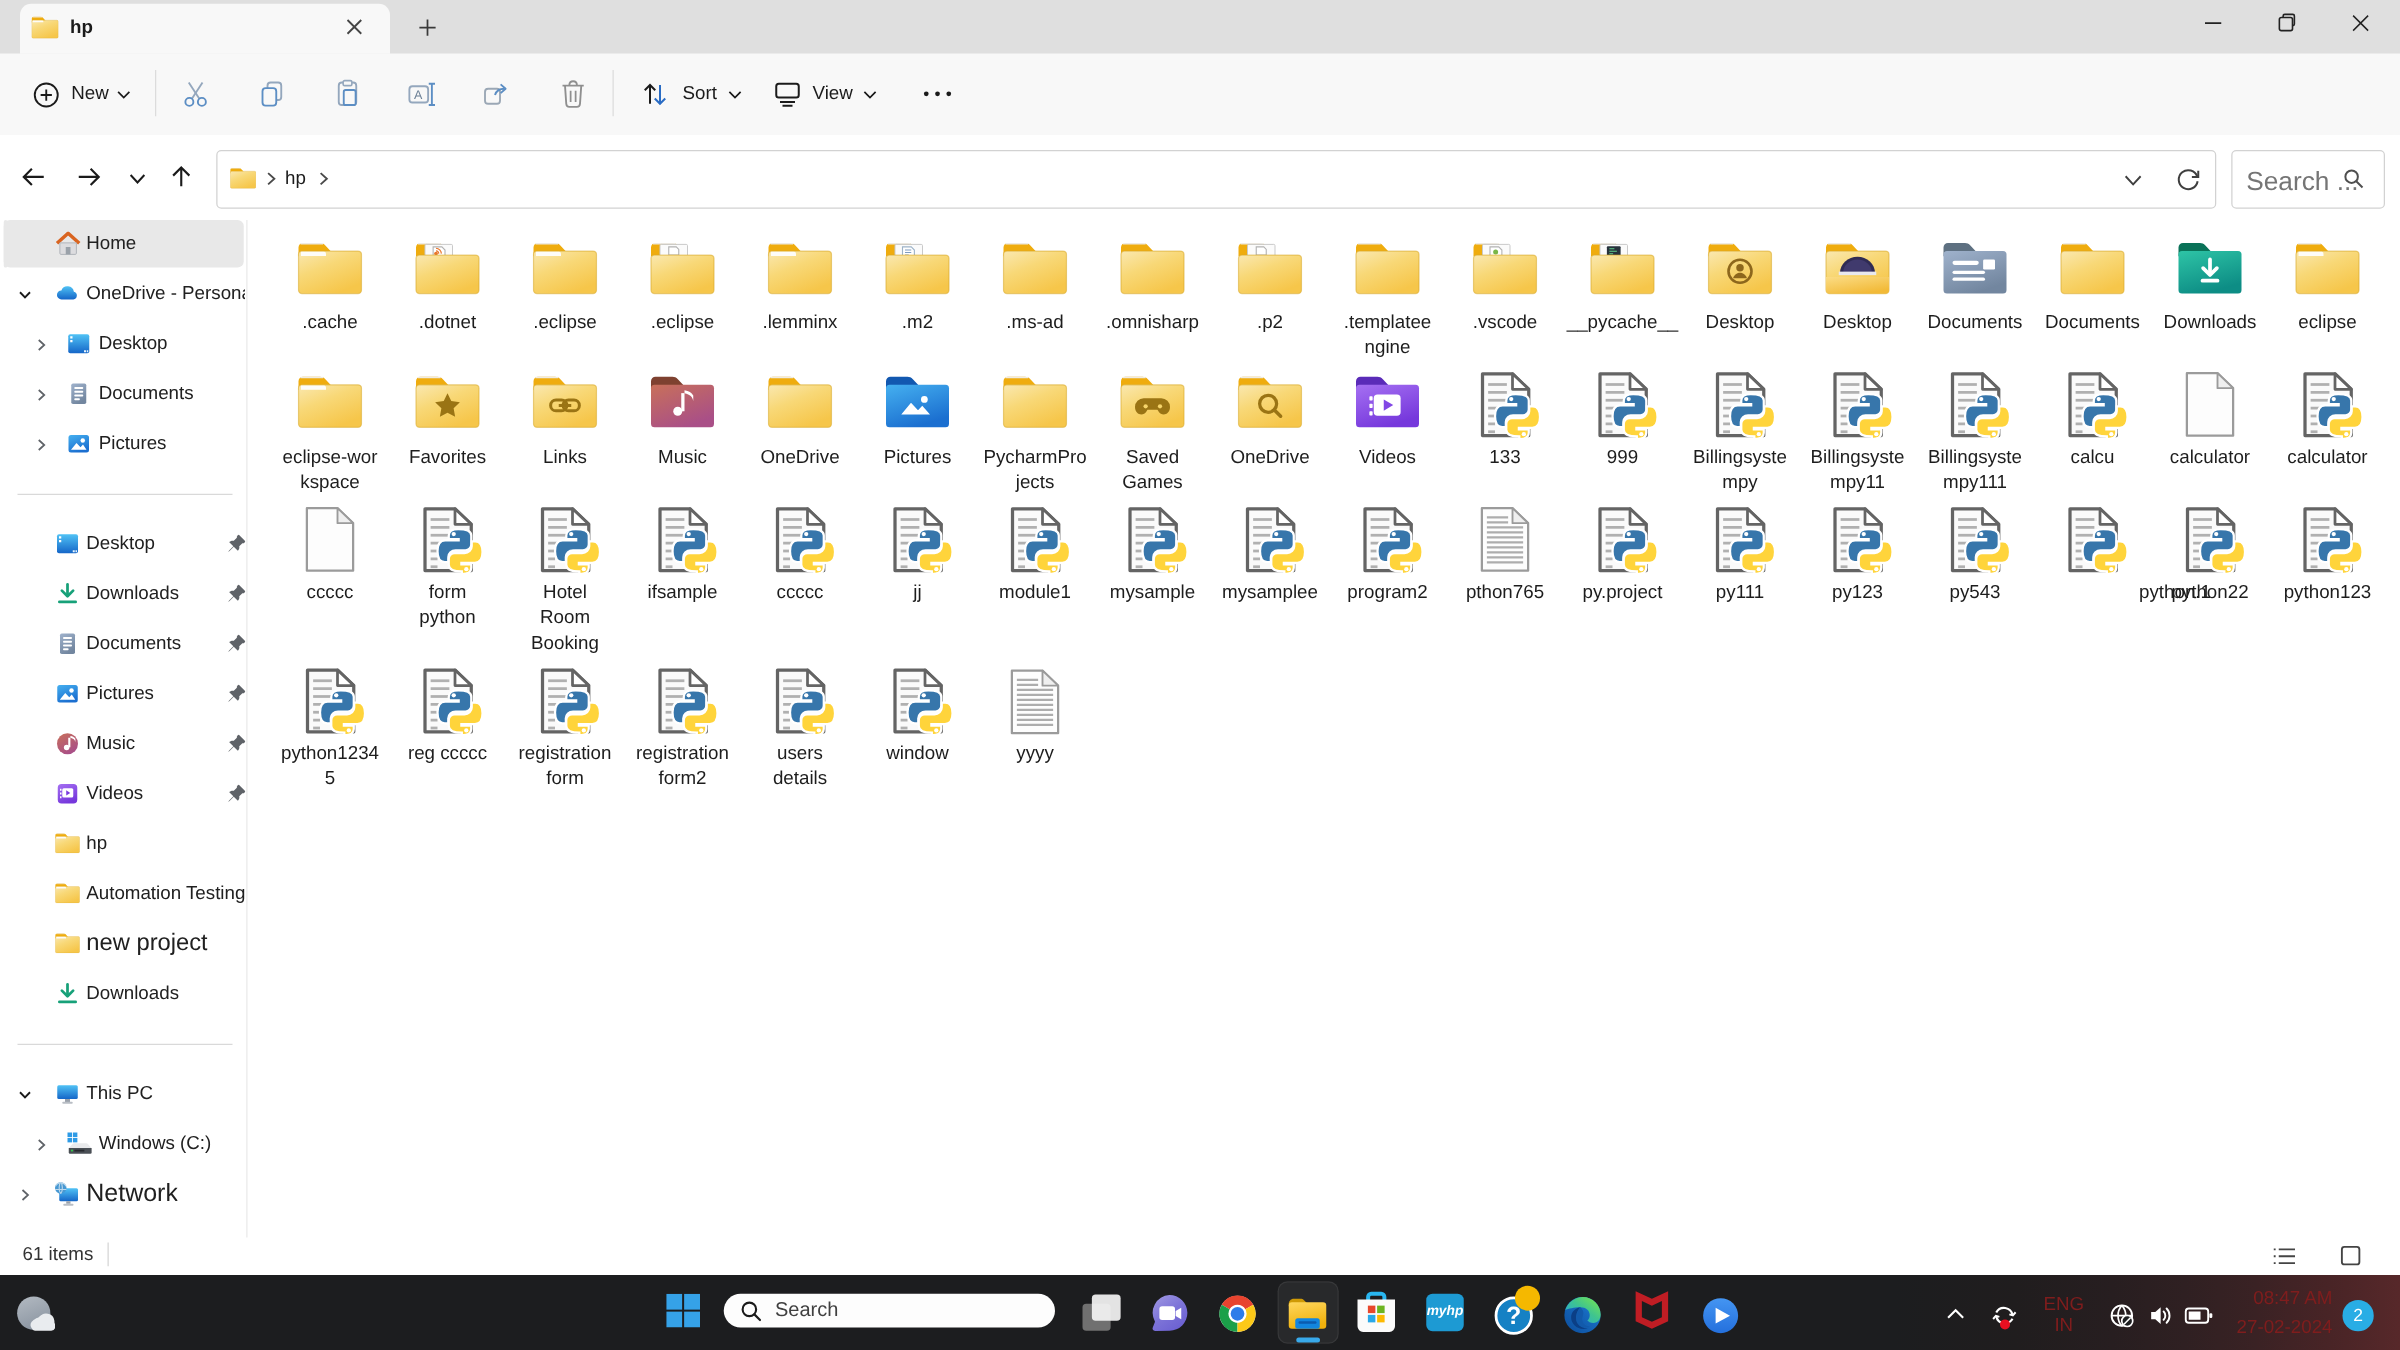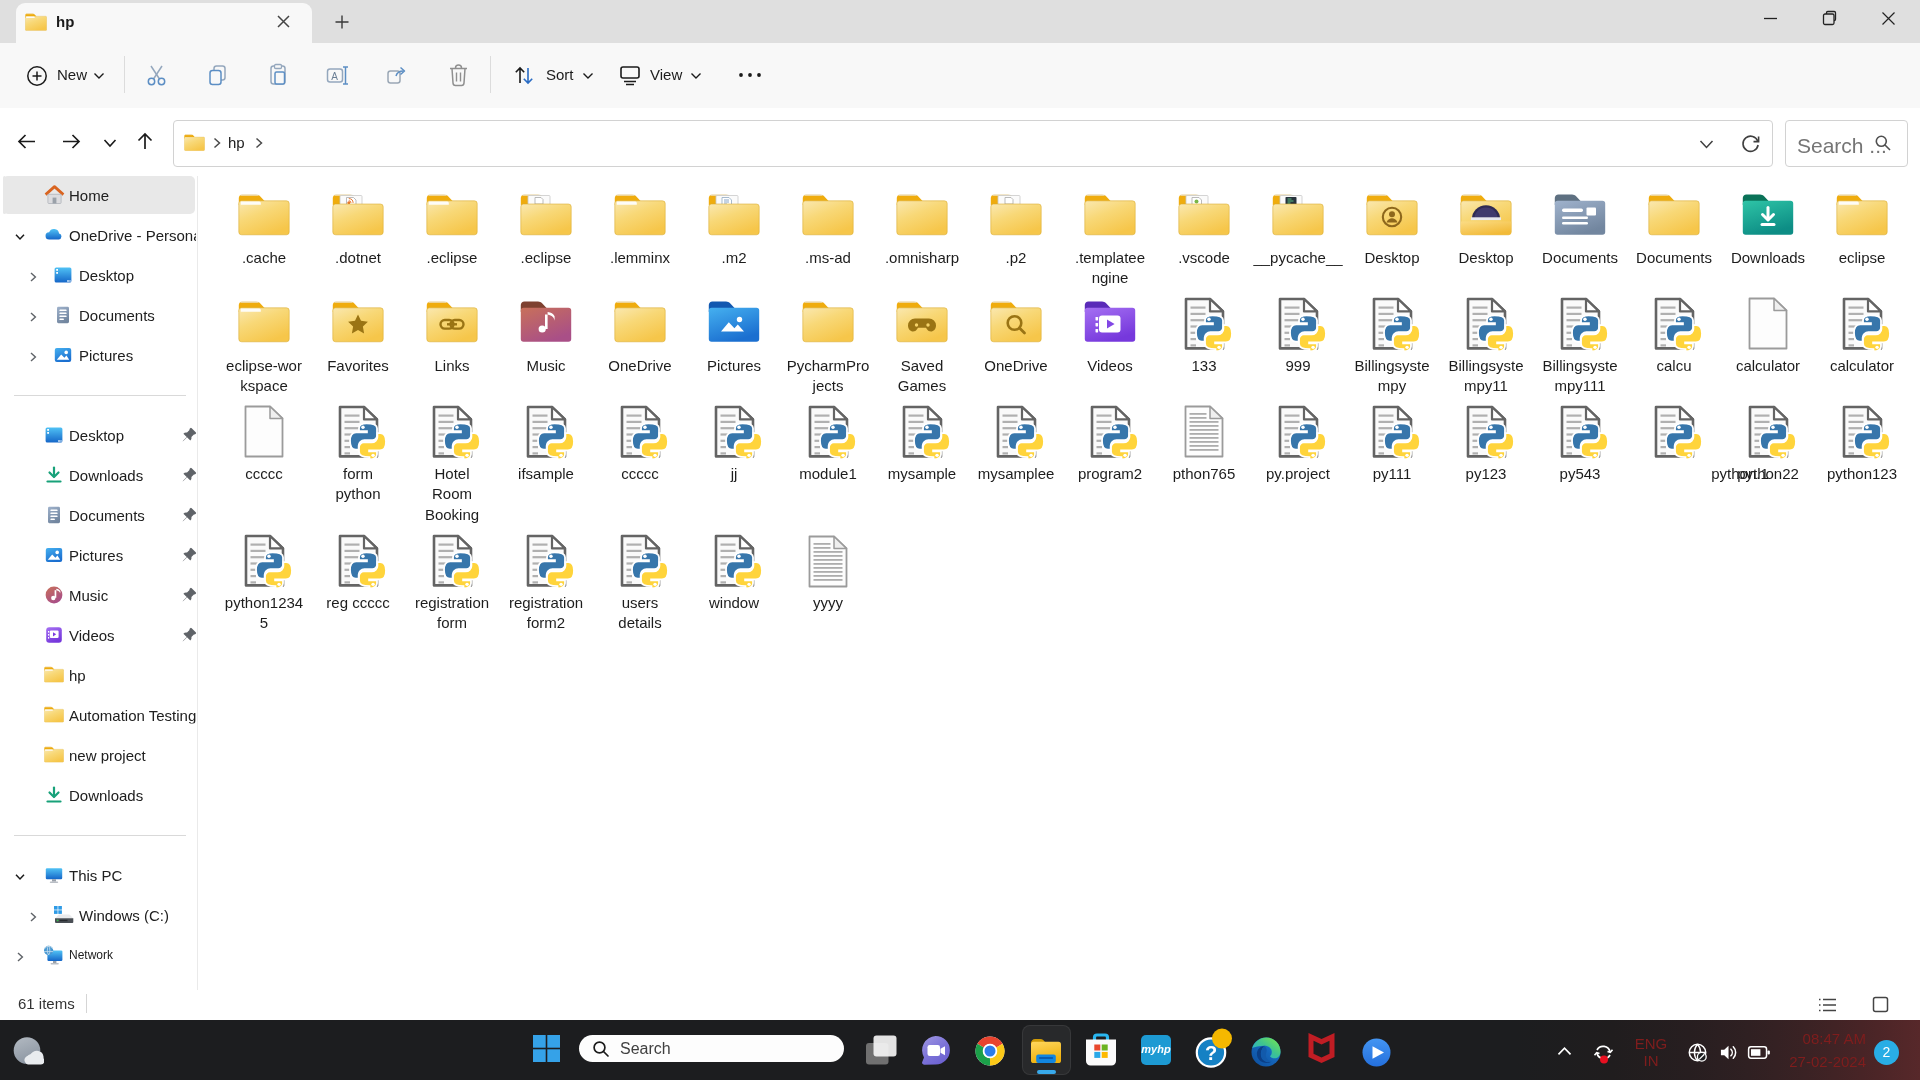--- a/index.html
+++ b/index.html
@@ -492,21 +492,21 @@
       <use href="#fold_glint"></use>
     </svg></div>
 <div class="abs" style="left:69px;top:675px;transform:translateY(-50%);font-size:15px;color:#202020;white-space:nowrap;max-width:127px;overflow:hidden">hp</div>
 <div class="abs" style="left:43.5px;top:705px"><svg width="20" height="19" viewBox="0 0 52 43">
       <use href="#fold_glint"></use>
     </svg></div>
 <div class="abs" style="left:69px;top:715px;transform:translateY(-50%);font-size:15px;color:#202020;white-space:nowrap;max-width:127px;overflow:hidden">Automation Testing</div>
 <div class="abs" style="left:43.5px;top:745px"><svg width="20" height="19" viewBox="0 0 52 43">
       <use href="#fold_glint"></use>
     </svg></div>
-<div class="abs" style="left:69px;top:755px;transform:translateY(-50%);font-size:15px;color:#202020;white-space:nowrap;max-width:127px;overflow:hidden">new project</div>
+<div class="abs" style="left:69px;top:755px;transform:translateY(-50%);font-size:19px;color:#202020;white-space:nowrap;max-width:127px;overflow:hidden">new project</div>
 <div class="abs" style="left:43.5px;top:785px"><svg width="20" height="20" viewBox="0 0 20 20">
       <path d="M10,2.5 v9" stroke="#17a179" stroke-width="2.2" stroke-linecap="round"></path>
       <path d="M5.5,7.5 L10,12 L14.5,7.5" fill="none" stroke="#17a179" stroke-width="2.2" stroke-linecap="round" stroke-linejoin="round"></path>
       <path d="M3.5,16.5 h13" stroke="#17a179" stroke-width="2.2" stroke-linecap="round"></path>
     </svg></div>
 <div class="abs" style="left:69px;top:795px;transform:translateY(-50%);font-size:15px;color:#202020;white-space:nowrap;max-width:127px;overflow:hidden">Downloads</div>
 <div class="abs" style="left:14px;top:835px;width:172px;height:1px;background:#d9d9d9"></div>
 <div class="abs" style="left:14px;top:869px"><svg width="12" height="12" viewBox="0 0 12 12">
       <path d="M2,3.8 L6,8 L10,3.8" fill="none" stroke="#1b1b1b" stroke-width="1.5"></path>
     </svg></div>
@@ -535,21 +535,21 @@
 <div class="abs" style="left:14px;top:949px"><svg width="12" height="12" viewBox="0 0 12 12">
       <path d="M4,2 L8.4,6 L4,10" fill="none" stroke="#5f6368" stroke-width="1.4"></path>
     </svg></div>
 <div class="abs" style="left:42.5px;top:945px"><svg width="21" height="21" viewBox="0 0 21 21">
       <rect x="4.4" y="5.6" width="15" height="10.4" rx="1.2" fill="url(#gBlu)"></rect>
       <rect x="10" y="16" width="3.4" height="2" fill="#9aa1aa"></rect>
       <rect x="7.6" y="18" width="8.2" height="1.5" rx="0.7" fill="#b9bec5"></rect>
       <circle cx="5.6" cy="5.4" r="4.6" fill="#4798d2"></circle>
       <path d="M1.4,4 a4.6,4.6 0 0 1 8.4,0 M5.6,0.8 c1.5,1.4 1.9,7 0,9.2 M5.6,0.8 c-1.5,1.4 -1.9,7 0,9.2 M1.1,6.6 h9" stroke="#bcd8ec" stroke-width="0.9" fill="none"></path>
     </svg></div>
-<div class="abs" style="left:69px;top:955px;transform:translateY(-50%);font-size:12px;color:#202020;white-space:nowrap;max-width:127px;overflow:hidden">Network</div>
+<div class="abs" style="left:69px;top:955px;transform:translateY(-50%);font-size:20px;color:#202020;white-space:nowrap;max-width:127px;overflow:hidden">Network</div>
 <div id="content"></div>
 <svg class="abs" style="left:238.0px;top:192.8px" width="52" height="43" viewBox="0 0 52 43">
     <use href="#fold_glint"></use>
   </svg>
 <div class="lbl" style="left:216.0px;top:247.8px">.cache</div>
 <svg class="abs" style="left:332.0px;top:192.8px" width="52" height="43" viewBox="0 0 52 43">
     <use href="#fold_rss"></use>
   </svg>
 <div class="lbl" style="left:310.0px;top:247.8px">.dotnet</div>
 <svg class="abs" style="left:426.0px;top:192.8px" width="52" height="43" viewBox="0 0 52 43">

